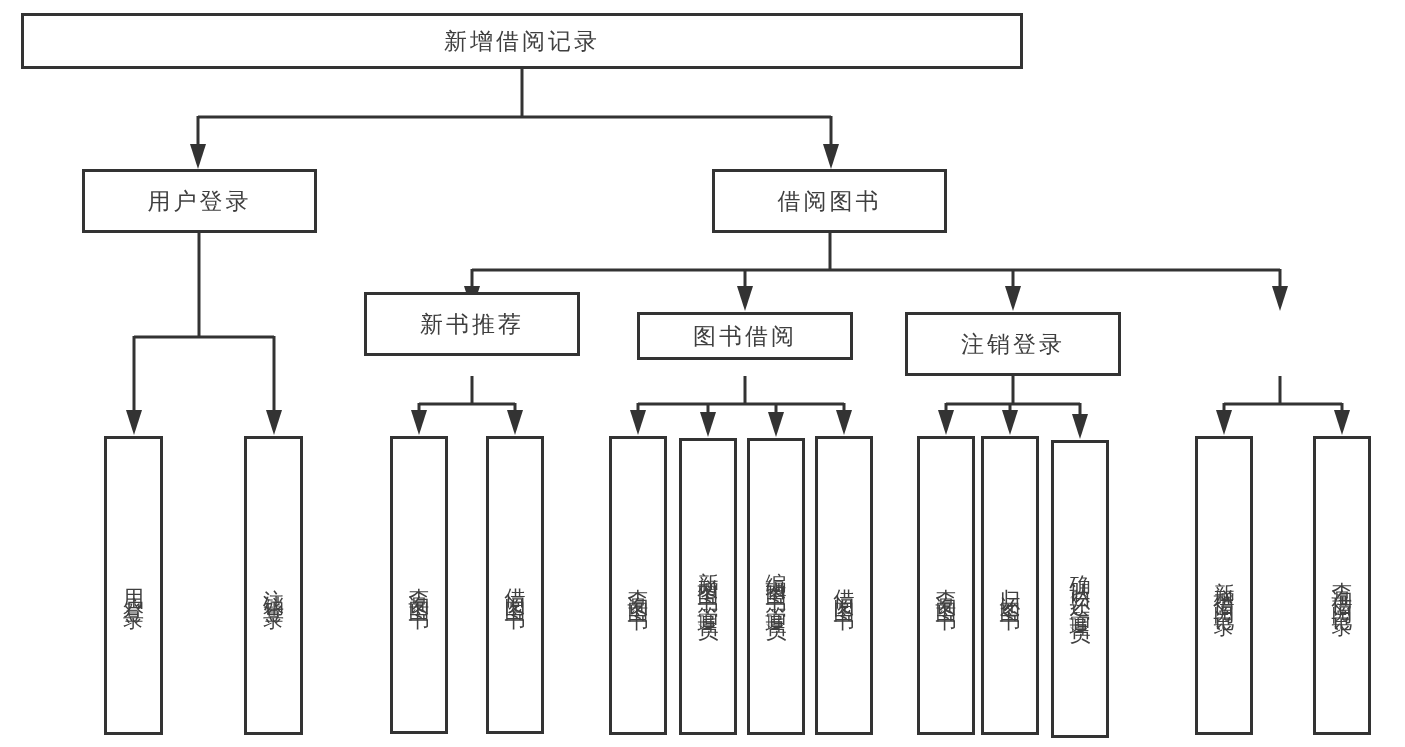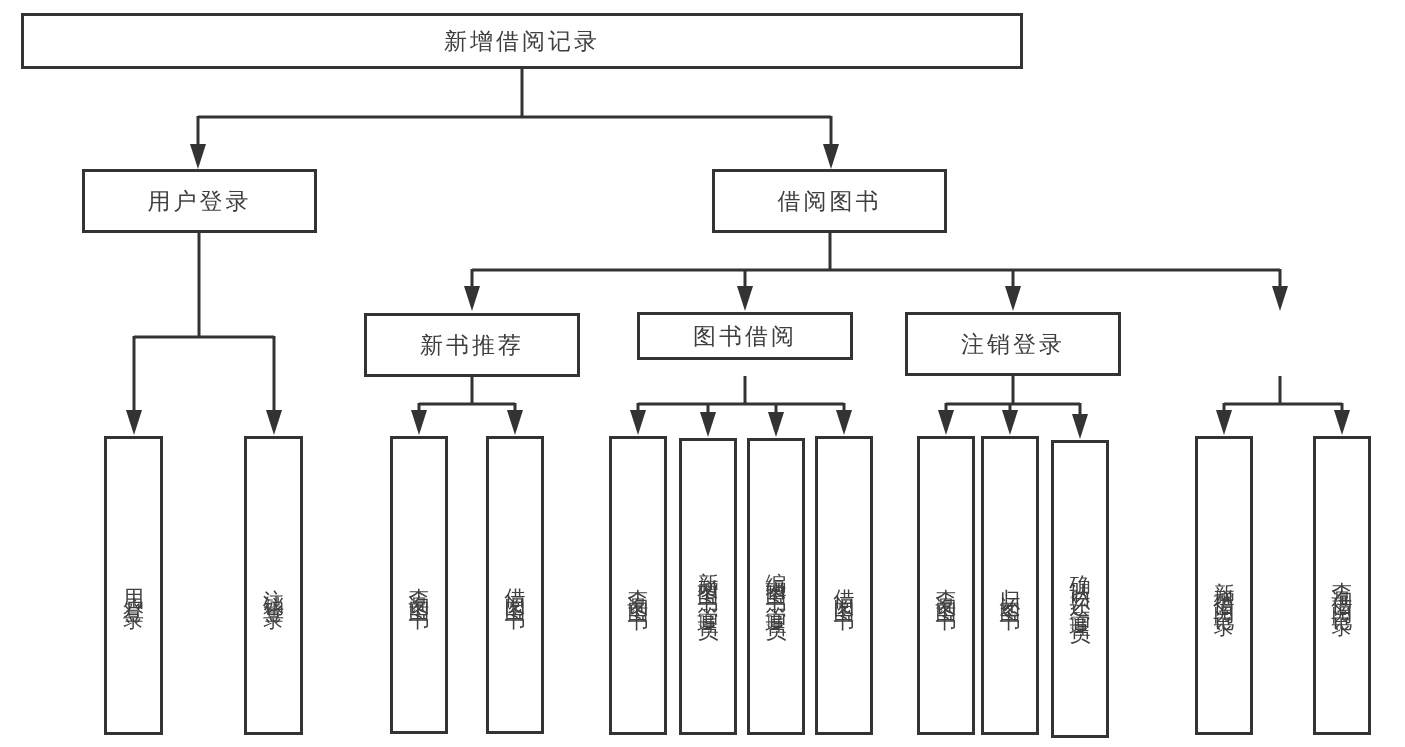--- a/index.html
+++ b/index.html
@@ -115,21 +115,21 @@
       <polygon points="1224,435 1216,410 1232,410"></polygon>
       <polygon points="1342,435 1334,410 1350,410"></polygon>
     </g>
   </svg>
 
   <div class="node" style="left:21px;top:13px;width:1002px;height:56px">新增借阅记录</div>
 
   <div class="node" style="left:82px;top:169px;width:235px;height:64px">用户登录</div>
   <div class="node" style="left:712px;top:169px;width:235px;height:64px">借阅图书</div>
 
-  <div class="node" style="left:364px;top:313px;width:216px;height:64px">新书推荐</div>
+  <div class="node" style="left:364px;top:292px;width:216px;height:64px">新书推荐</div>
   <div class="node" style="left:637px;top:312px;width:216px;height:48px">图书借阅</div>
   <div class="node" style="left:905px;top:312px;width:216px;height:64px">注销登录</div>
 
   <div class="node v" style="left:104px;top:436px;width:59px;height:299px">用户登录</div>
   <div class="node v" style="left:244px;top:436px;width:59px;height:299px">注销登录</div>
 
   <div class="node v" style="left:390px;top:436px;width:58px;height:298px">查询图书</div>
   <div class="node v" style="left:486px;top:436px;width:58px;height:298px">借阅图书</div>
 
   <div class="node v" style="left:609px;top:436px;width:58px;height:299px">查询图书</div>

